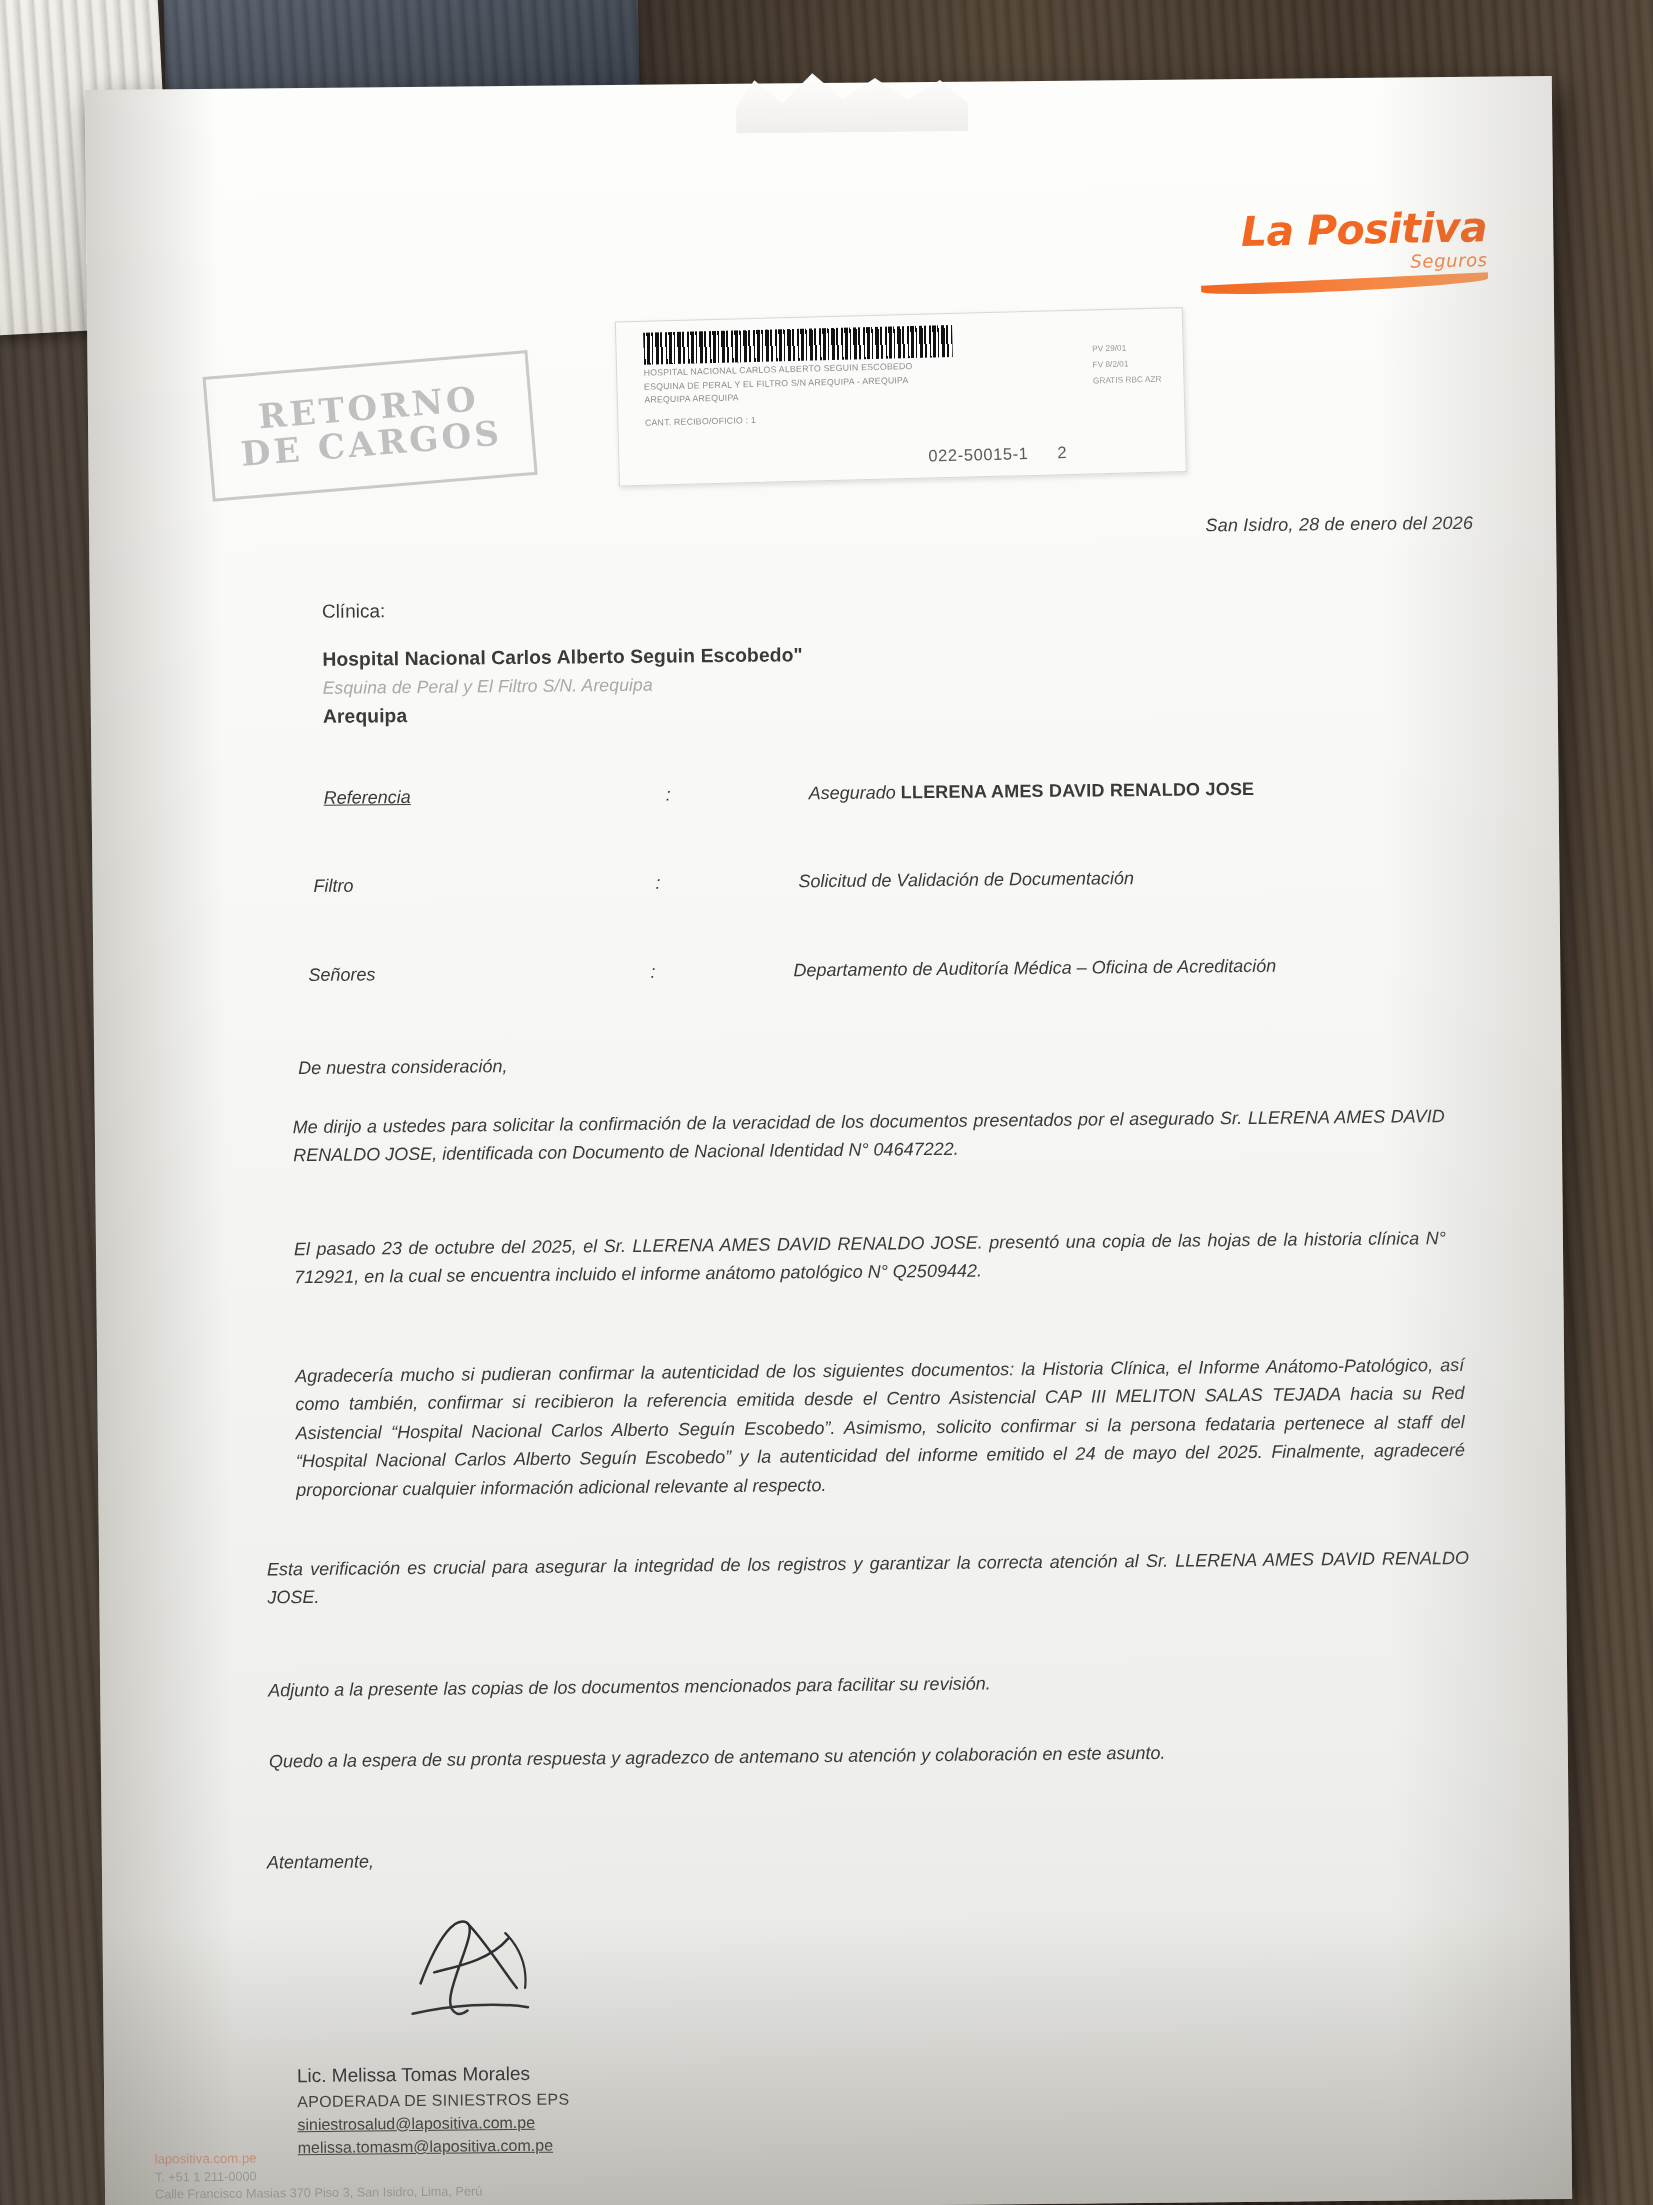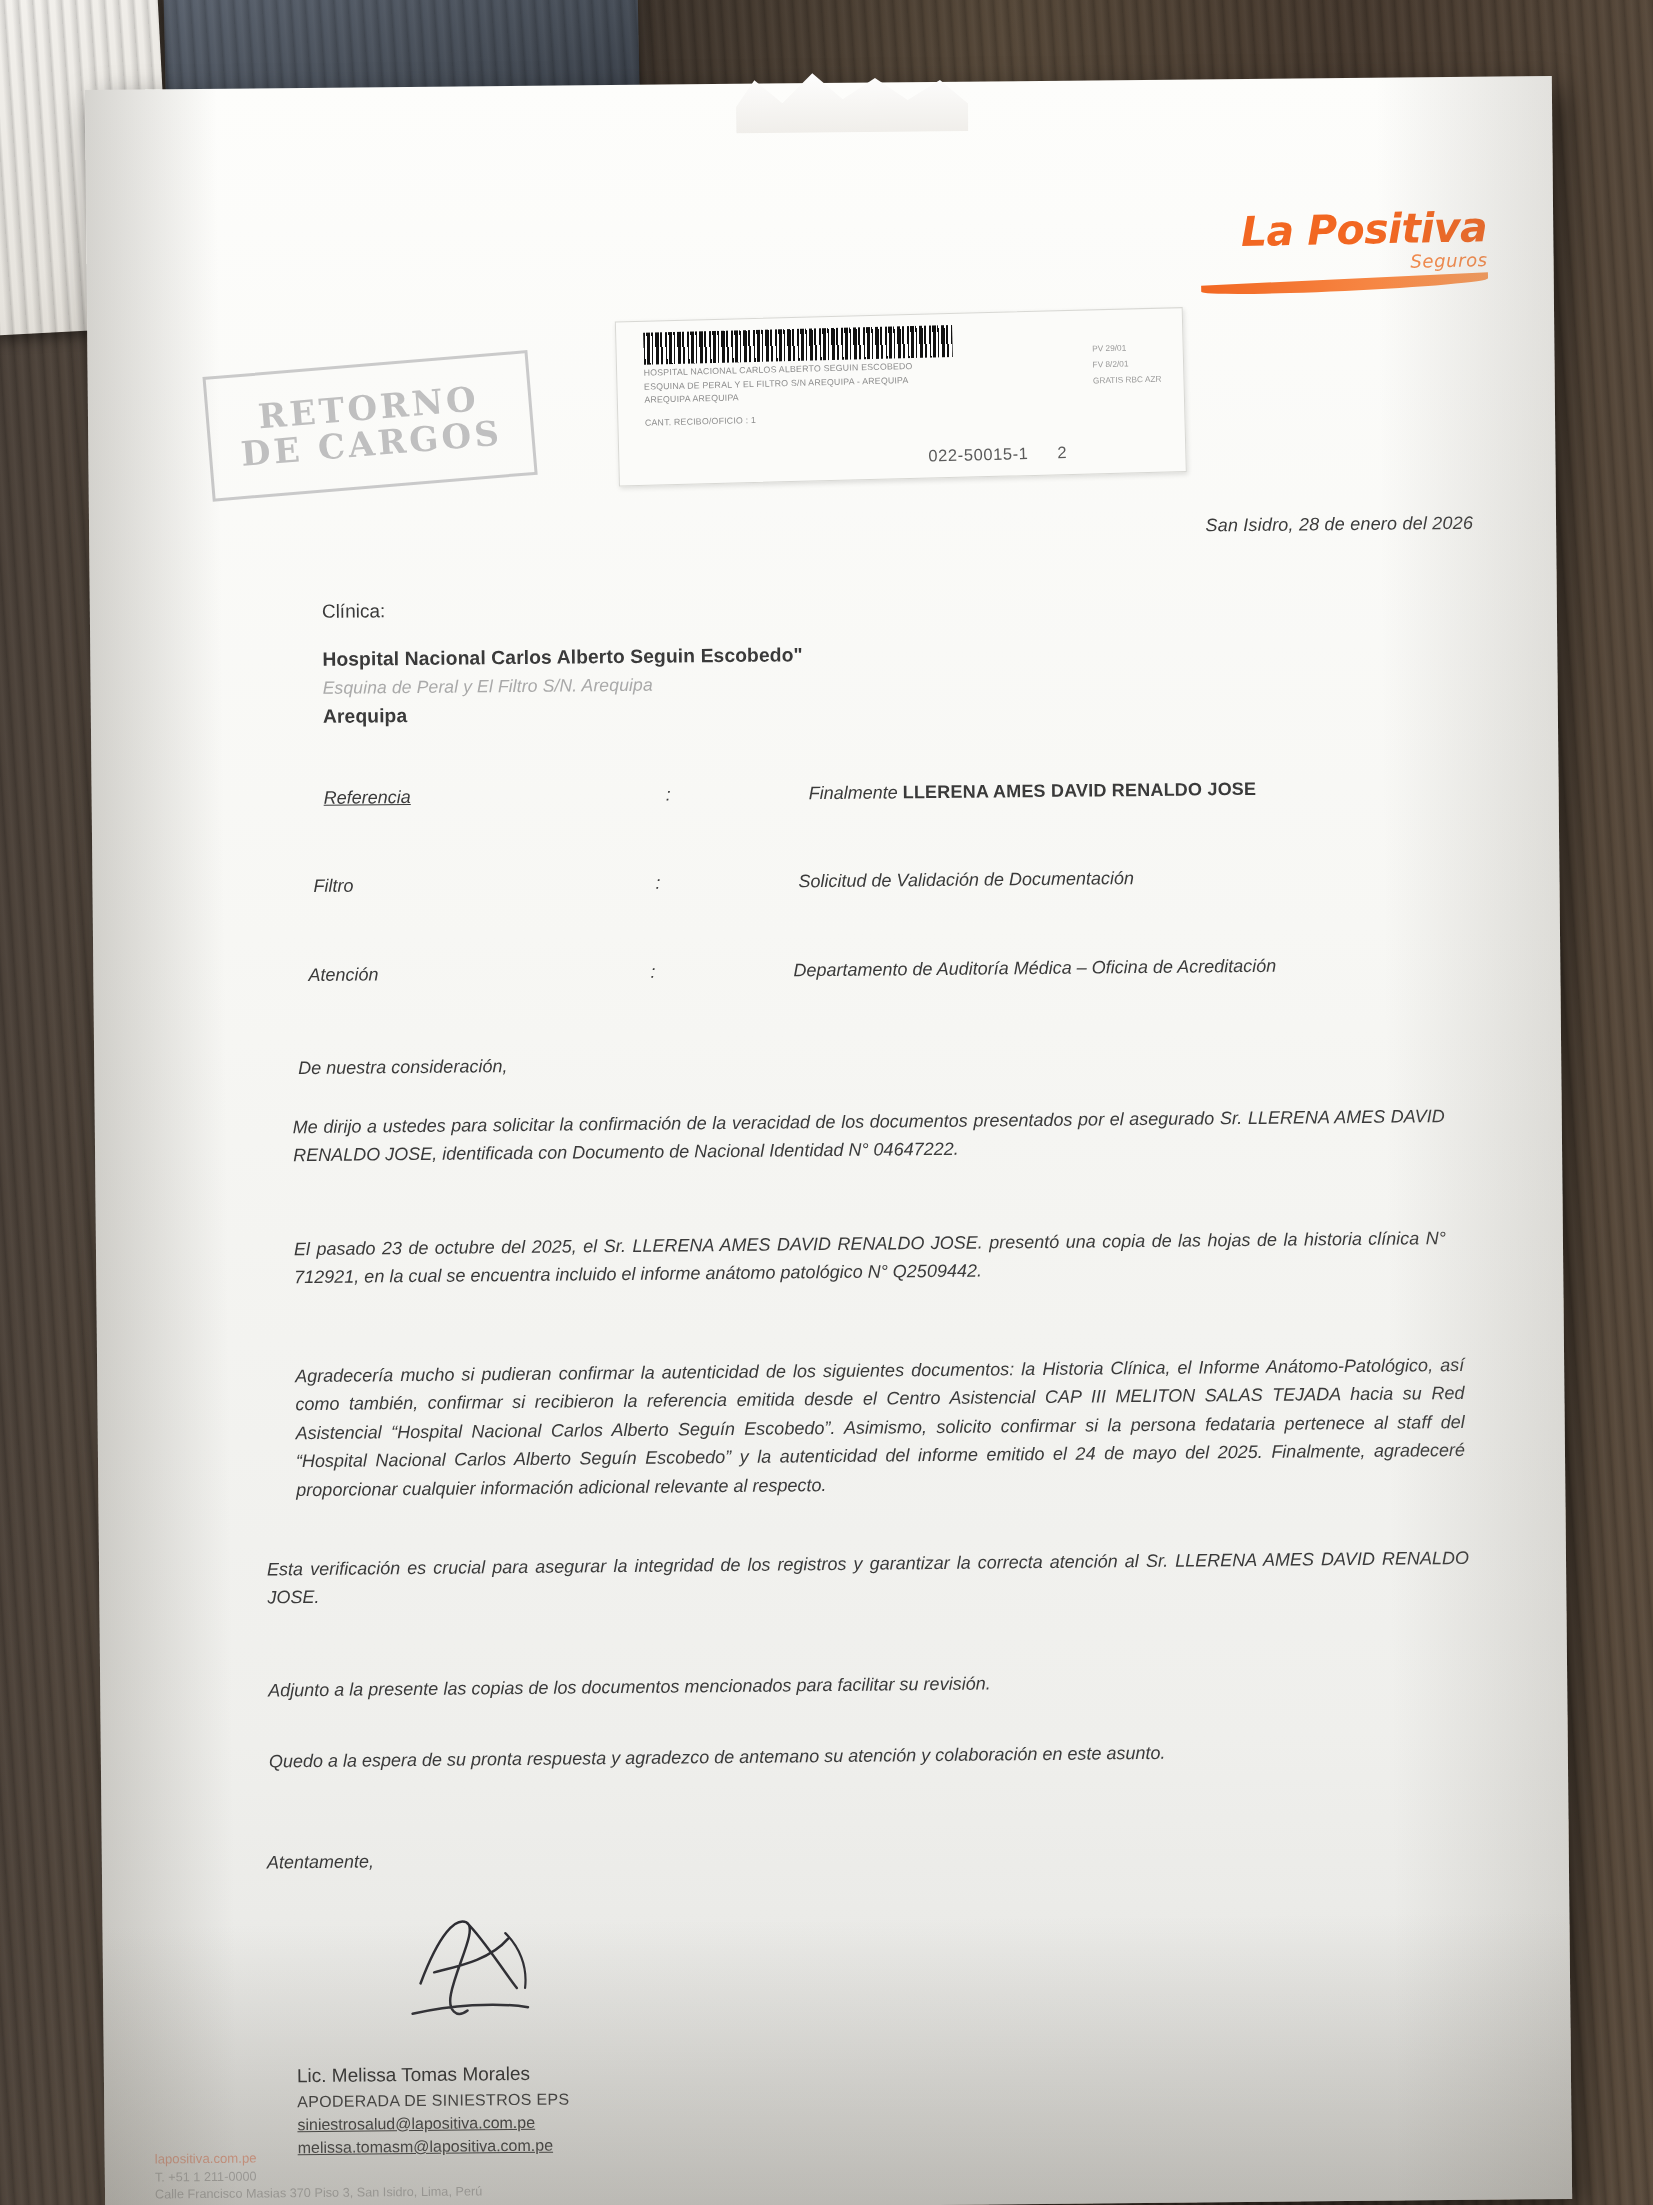--- a/index.html
+++ b/index.html
@@ -373,31 +373,31 @@
 
     <div class="doc-text" id="addressee">
       <div>Hospital Nacional Carlos Alberto Seguin Escobedo"</div>
       <div class="faded">Esquina de Peral y El Filtro S/N. Arequipa</div>
       <div>Arequipa</div>
     </div>
 
     <div class="doc-text row-field" id="ref-row">
       <span class="flabel">Referencia</span>
       <span class="fcolon">:</span>
-      <span class="fvalue"><span>Finalmente </span><b>LLERENA AMES DAVID RENALDO JOSE</b></span>
+      <span class="fvalue"><span>Asegurado </span><b>LLERENA AMES DAVID RENALDO JOSE</b></span>
     </div>
 
     <div class="doc-text row-field" id="asunto-row">
       <span class="flabel">Filtro</span>
       <span class="fcolon">:</span>
       <span class="fvalue">Solicitud de Validación de Documentación</span>
     </div>
 
     <div class="doc-text row-field" id="atencion-row">
-      <span class="flabel">Atención</span>
+      <span class="flabel">Señores</span>
       <span class="fcolon">:</span>
       <span class="fvalue">Departamento de Auditoría Médica – Oficina de Acreditación</span>
     </div>
 
     <div class="doc-text" id="greeting">De nuestra consideración,</div>
 
     <div class="doc-text para" id="p1">Me dirijo a ustedes para solicitar la confirmación de la veracidad de los documentos presentados por el asegurado Sr. LLERENA AMES DAVID RENALDO JOSE, identificada con Documento de Nacional Identidad N° 04647222.</div>
     <div class="doc-text para" id="p2">El pasado 23 de octubre del 2025, el Sr. LLERENA AMES DAVID RENALDO JOSE. presentó una copia de las hojas de la historia clínica N° 712921, en la cual se encuentra incluido el informe anátomo patológico N° Q2509442.</div>
     <div class="doc-text para" id="p3">Agradecería mucho si pudieran confirmar la autenticidad de los siguientes documentos: la Historia Clínica, el Informe Anátomo-Patológico, así como también, confirmar si recibieron la referencia emitida desde el Centro Asistencial CAP III MELITON SALAS TEJADA hacia su Red Asistencial “Hospital Nacional Carlos Alberto Seguín Escobedo”. Asimismo, solicito confirmar si la persona fedataria pertenece al staff del “Hospital Nacional Carlos Alberto Seguín Escobedo” y la autenticidad del informe emitido el 24 de mayo del 2025. Finalmente, agradeceré proporcionar cualquier información adicional relevante al respecto.</div>
     <div class="doc-text para" id="p3b">Esta verificación es crucial para asegurar la integridad de los registros y garantizar la correcta atención al Sr. LLERENA AMES DAVID RENALDO JOSE.</div>

